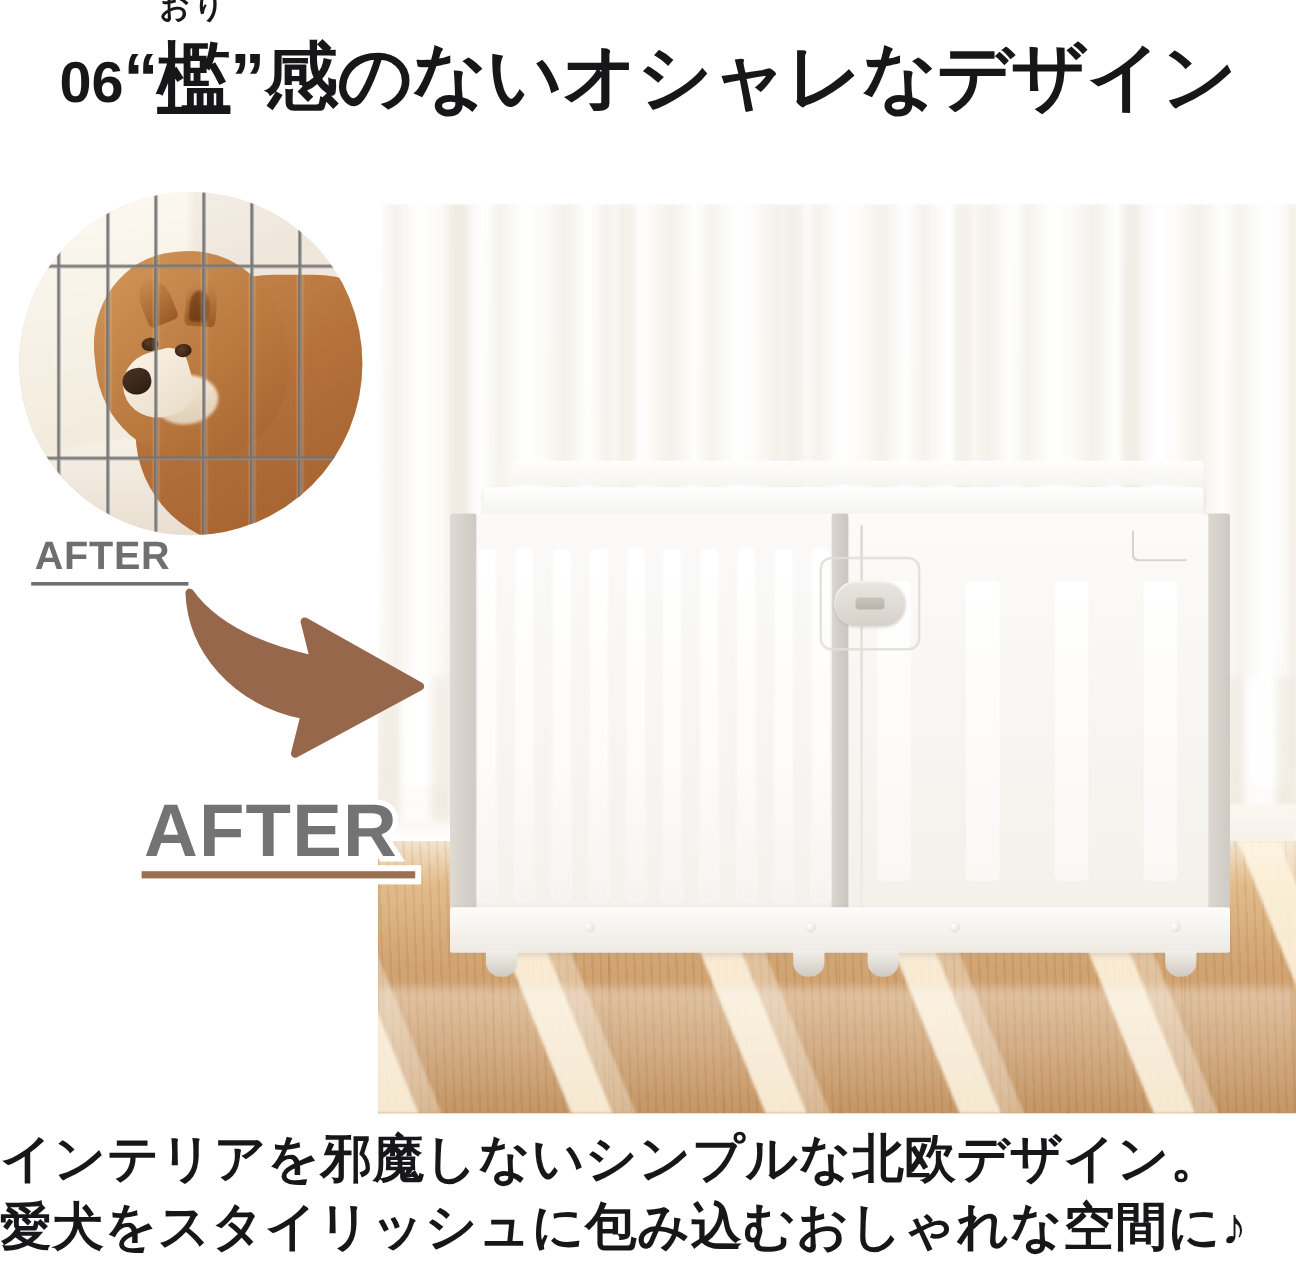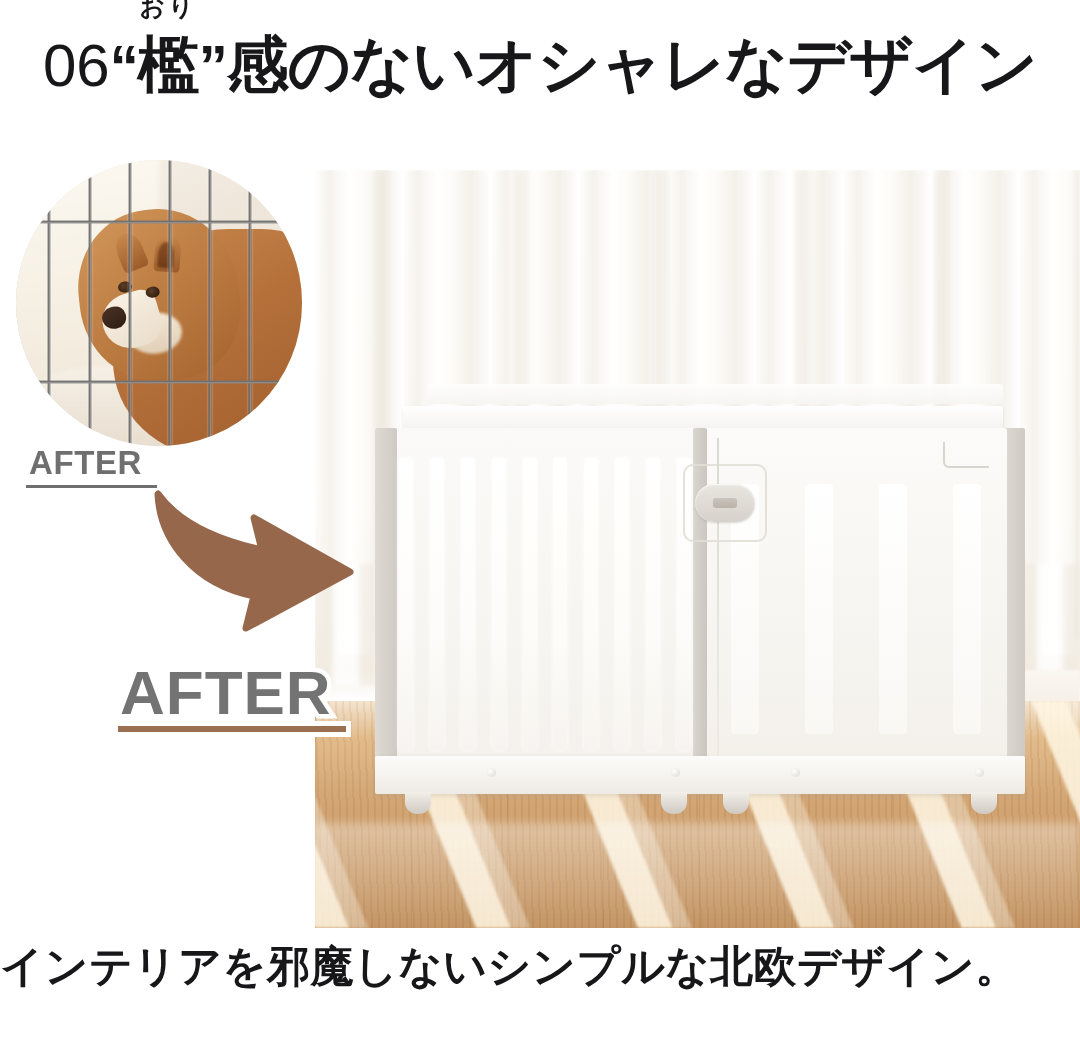--- a/index.html
+++ b/index.html
@@ -15,23 +15,23 @@
     position:absolute; left:0; top:34px; width:1080px;
     text-align:center;
   }
   .headline{
     display:inline-block;
     font-size:62px; font-weight:700; color:#17171a;
     letter-spacing:-1px; line-height:1.0;
     white-space:nowrap;
     position:relative;
   }
-  .hl-num{ font-size:60px; font-weight:400; letter-spacing:0px; }
+  .hl-num{ font-size:48px; font-weight:700; letter-spacing:0px; }
   .hl-q{ font-size:58px; font-weight:700; }
-  .ruby-host{ position:relative; display:inline-block; }
+  .ruby-host{ position:relative; display:inline-block;text-decoration:underline; }
   .ruby-txt{
     position:absolute; left:50%; transform:translateX(-50%);
     top:-40px;
     font-size:25px; font-weight:700; color:#17171a;
     letter-spacing:3px; white-space:nowrap; line-height:1;
   }
 
   
   .photo{
     position:absolute; left:315px; top:170px;
@@ -436,13 +436,14 @@
   <svg viewBox="0 0 210 148" width="210" height="148" aria-hidden="true">
     <path d="M8 6 C10 52 44 96 104 108 L96 140 L200 84 L104 30 L112 62 C66 52 28 34 8 6 Z" fill="#96674b" stroke="#96674b" stroke-width="7" stroke-linejoin="round"></path>
   </svg>
 </div>
 
 <div class="after-label">AFTER</div>
 <div class="after-rule"></div>
 
 <div class="caption">
   <div>インテリアを邪魔しないシンプルな北欧デザイン。</div>
+  <div>愛犬をスタイリッシュに包み込むおしゃれな空間に♪</div>
 </div>
 
 </body></html>

